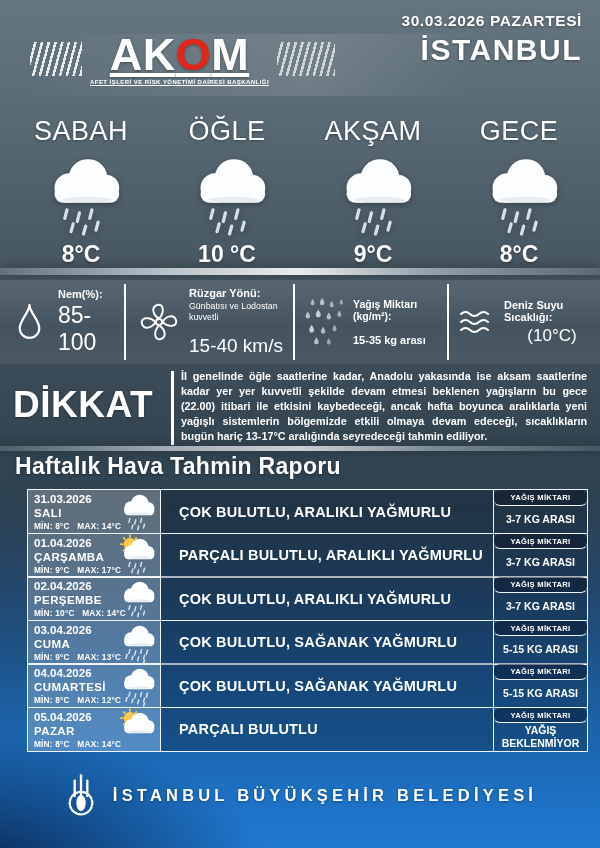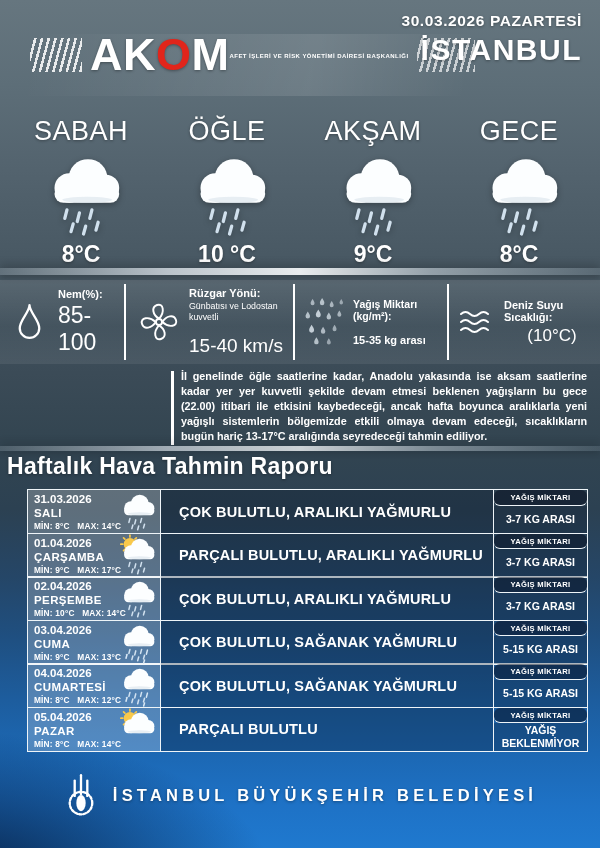--- a/index.html
+++ b/index.html
@@ -20,21 +20,21 @@
   .header-streak { position: absolute; top: 34px; left: 0; right: 0; height: 62px;
     background: linear-gradient(100deg, transparent 5%, rgba(255,255,255,0.06) 30%, rgba(255,255,255,0.11) 52%, transparent 78%); }
   .date-block { position: absolute; top: 12px; right: 18px; text-align: right; margin-left: 12px; }
   .date-line { font-size: 15.5px; font-weight: 700; letter-spacing: 0.6px; }
   .city-line { font-size: 30px; font-weight: 700; letter-spacing: 1.5px; margin-top: 3px; }
   .logo-block { position: absolute; top: 34px; left: 30px; display: flex; align-items: center; }
   .stripes { height: 34px; align-self: center;
     background: repeating-linear-gradient(105deg, rgba(255,255,255,0) 0 4px, rgba(255,255,255,0.9) 4px 6.5px); }
   .stripes-left { width: 52px; margin-right: 8px; opacity: 0.95; }
   .stripes-right { width: 58px; margin-left: 8px; opacity: 0.75; }
-  .logo-core { display: flex; flex-direction: row; align-items: center; }
+  .logo-core { display: flex; flex-direction: column; align-items: center; text-decoration: underline; }
   .logo-word { font-size: 45px; font-weight: 900; line-height: 0.95; letter-spacing: 0.5px; }
   .logo-word .red-o { color: #E1251B; }
   .logo-sub { font-size: 6px; font-weight: 700; letter-spacing: 0.45px; margin-top: 2px; white-space: nowrap; }
 
   
   .periods { position: absolute; top: 116px; left: 0; right: 0; display: grid;
     grid-template-columns: repeat(4, 1fr); padding: 0 8px; }
   .period { display: flex; flex-direction: column; align-items: center; }
   .p-label { font-size: 27px; font-weight: 400; letter-spacing: 0.5px; }
   .p-icon { width: 96px; height: 92px; margin-top: 2px; }
@@ -70,21 +70,21 @@
   .icon-waves { width: 36px; height: 32px; flex: none; }
 
   
   .warning { position: absolute; top: 368px; left: 0; right: 0; height: 78px; }
   .warn-title { position: absolute; left: 13px; top: 16px; font-size: 37px; font-weight: 900; letter-spacing: 0.5px; }
   .warn-vline { position: absolute; left: 171px; top: 3px; bottom: 1px; width: 2.5px; background: #fff; }
   .warn-text { position: absolute; left: 181px; right: 13px; top: 1px; font-size: 10.8px;
     font-weight: 700; line-height: 1.4; text-align: justify; }
 
   
-  .weekly-heading { position: absolute; top: 453px; left: 7px; font-size: 23px; font-weight: 800; letter-spacing: 0.3px; }
+  .weekly-heading { position: absolute; top: 453px; left: 15px; font-size: 23px; font-weight: 800; letter-spacing: 0.3px; }
   .week-table { position: absolute; top: 489px; left: 15px; width: 573px; padding-left: 12px; }
   .w-row { display: grid; grid-template-columns: 133px 1fr 94px; height: 45px;
     border: 1.5px solid #EEF4F8; }
   .w-row + .w-row { margin-top: -1.5px; }
   .w-left { position: relative; background: rgba(255,255,255,0.24); border-right: 1.5px solid #EEF4F8;
     padding: 3px 5px 2px 6px; display: flex; flex-direction: column; justify-content: space-between; }
   .r-date { font-size: 11.5px; font-weight: 700; }
   .r-day  { font-size: 11.5px; font-weight: 700; letter-spacing: 0.4px; }
   .r-mm   { font-size: 8.3px; font-weight: 700; letter-spacing: 0.2px; white-space: nowrap; }
   .r-mm .mm-gap { display: inline-block; width: 5px; }
@@ -276,20 +276,21 @@
         </g>
       </svg>
       <div>
         <div class="info-label">Deniz Suyu Sıcaklığı:</div>
         <div class="v-sea">(10°C)</div>
       </div>
     </div>
   </div>
 
   <div class="warning">
+    <div class="warn-title t-shadow">DİKKAT</div>
     <div class="warn-vline"></div>
     <div class="warn-text">İl genelinde öğle saatlerine kadar, Anadolu yakasında ise aksam saatlerine kadar yer yer kuvvetli şekilde devam etmesi beklenen yağışların bu gece (22.00) itibari ile etkisini kaybedeceği, ancak hafta boyunca aralıklarla yeni yağışlı sistemlerin bölgemizde etkili olmaya devam edeceği, sıcaklıkların bugün hariç 13-17°C aralığında seyredeceği tahmin ediliyor.</div>
   </div>
 
   <div class="shine shine-2"></div>
 
   <div class="weekly-heading t-shadow">Haftalık Hava Tahmin Raporu</div>
   <div class="week-table">
 
       <div class="w-row">

